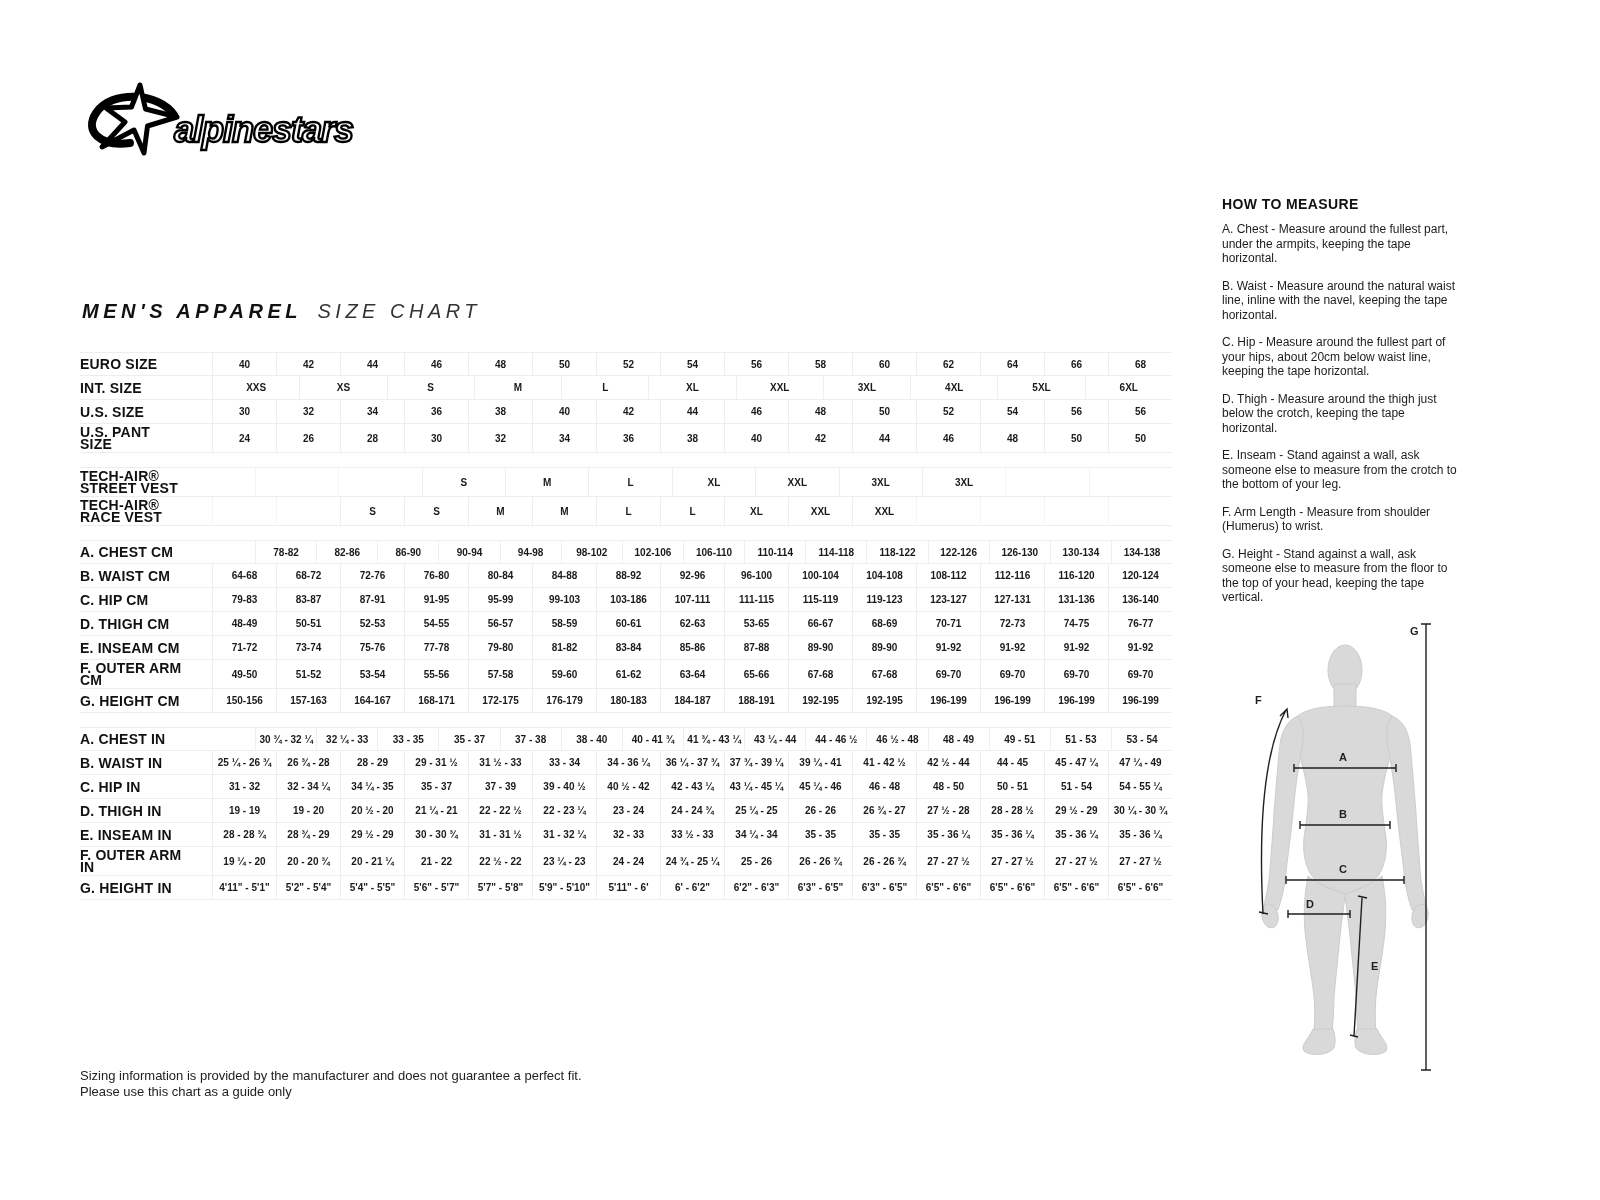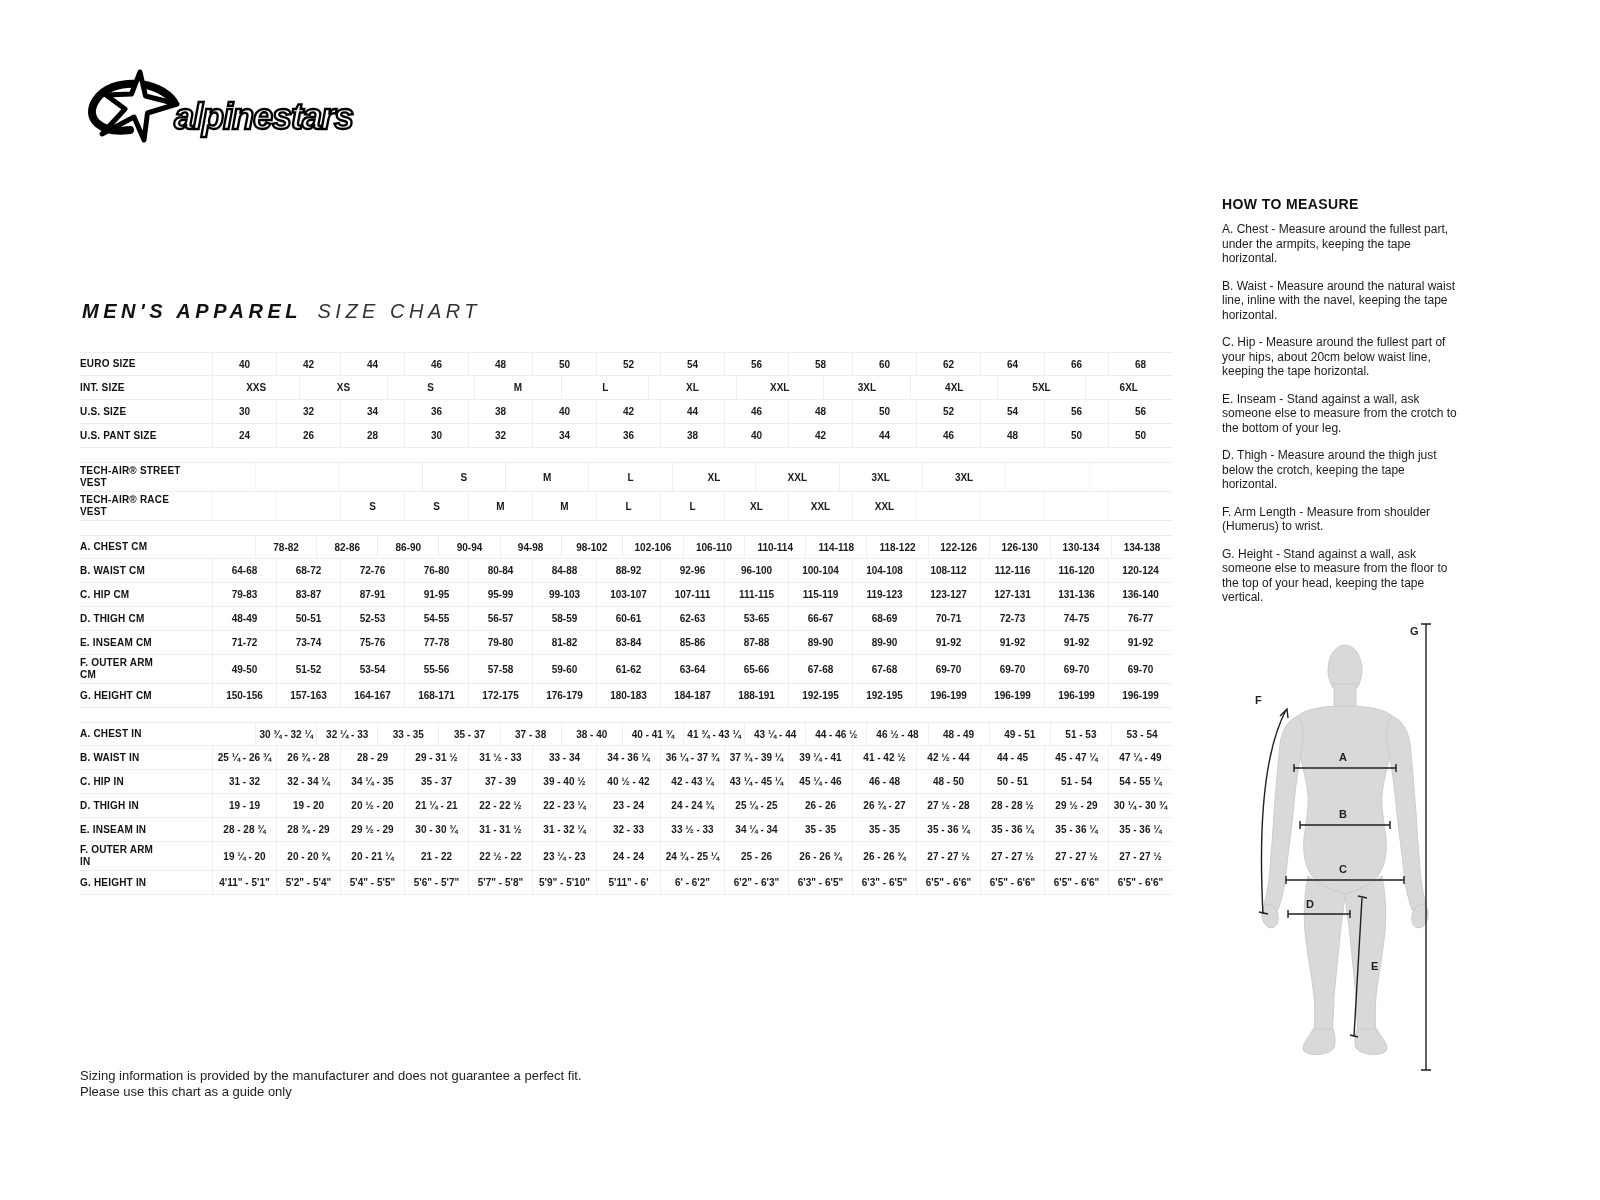--- a/index.html
+++ b/index.html
@@ -3,41 +3,41 @@
 <meta charset="utf-8">
 <style>
   * { margin:0; padding:0; box-sizing:border-box; }
   html,body { background:#ffffff; }
   body {
     width:1600px; height:1200px; position:relative; overflow:hidden;
     font-family:"Liberation Sans", sans-serif; color:#111;
   }
 
   
-  .logo { position:absolute; left:76px; top:68px; display:flex; align-items:center; height:84px; }
+  .logo { position:absolute; left:76px; top:81px; display:flex; align-items:center; height:84px; }
   .logo svg { display:block; }
   .wordmark {
     font-style:italic; font-weight:700; font-size:36px; letter-spacing:-1px;
     color:#fff; -webkit-text-stroke:2.4px #000; margin-left:-14px; padding-top:14px;
     white-space:nowrap;
   }
 
   
   .title-row { position:absolute; left:82px; top:300px; font-size:20px; font-style:italic; white-space:nowrap; }
   .title-main { font-weight:700; letter-spacing:4.5px; color:#111; }
   .title-sub  { font-weight:400; letter-spacing:4.5px; color:#333; margin-left:10px; }
 
   
   .size-table { position:absolute; left:80px; top:352px; width:1092px; }
   .trow { display:flex; align-items:stretch; min-height:24px; border-bottom:1px solid #ededed; background:#fff; }
   .trow:first-child { border-top:1px solid #ededed; }
   .trow.gap { margin-top:14px; border-top:1px solid #ededed;gap:43px; }
   .tlabel {
     width:108px; flex:0 0 108px; display:flex; flex-direction:column; justify-content:center;
-    font-weight:700; font-size:10px; line-height:12px; letter-spacing:0.2px; color:#111;
+    font-weight:700; font-size:14px; line-height:12px; letter-spacing:0.2px; color:#111;
     text-transform:uppercase; padding:2px 4px 2px 0;
   }
   .tcells { flex:1; display:flex;padding-left:24px; }
   .tcell {
     flex:1; display:flex; align-items:center; justify-content:center;
     font-weight:700; font-size:10px; color:#1a1a1a; border-left:1px solid #efefef;
     white-space:nowrap; padding:2px 1px;
   }
   .tcell.empty { border-left-color:#f4f4f4; }
 
@@ -245,21 +245,21 @@
       <div class="tlabel">
         <div>C. HIP CM</div>
       </div>
       <div class="tcells">
         <div class="tcell">79-83</div>
         <div class="tcell">83-87</div>
         <div class="tcell">87-91</div>
         <div class="tcell">91-95</div>
         <div class="tcell">95-99</div>
         <div class="tcell">99-103</div>
-        <div class="tcell">103-107</div>
+        <div class="tcell">103-186</div>
         <div class="tcell">107-111</div>
         <div class="tcell">111-115</div>
         <div class="tcell">115-119</div>
         <div class="tcell">119-123</div>
         <div class="tcell">123-127</div>
         <div class="tcell">127-131</div>
         <div class="tcell">131-136</div>
         <div class="tcell">136-140</div>
       </div>
     </div>
@@ -513,22 +513,22 @@
   <div>Sizing information is provided by the manufacturer and does not guarantee a perfect fit.</div>
   <div>Please use this chart as a guide only</div>
 </div>
 
 <aside class="panel">
   <h3>HOW TO MEASURE</h3>
   <div id="htm-items">
       <p>A. Chest - Measure around the fullest part, under the armpits, keeping the tape horizontal.</p>
       <p>B. Waist - Measure around the natural waist line, inline with the navel, keeping the tape horizontal.</p>
       <p>C. Hip - Measure around the fullest part of your hips, about 20cm below waist line, keeping the tape horizontal.</p>
+      <p>D. Thigh - Measure around the thigh just below the crotch, keeping the tape horizontal.</p>
       <p>E. Inseam - Stand against a wall, ask someone else to measure from the crotch to the bottom of your leg.</p>
-      <p>D. Thigh - Measure around the thigh just below the crotch, keeping the tape horizontal.</p>
       <p>F. Arm Length - Measure from shoulder (Humerus) to wrist.</p>
       <p>G. Height - Stand against a wall, ask someone else to measure from the floor to the top of your head, keeping the tape vertical.</p>
     </div>
 
   <div class="figure-wrap">
     <svg width="330" height="462" viewBox="0 0 330 462">
 
       <g>
         <ellipse class="bodyfill" cx="115" cy="52" rx="17" ry="25"></ellipse>
         <rect class="bodyfill" x="104" y="66" width="22" height="24"></rect>

